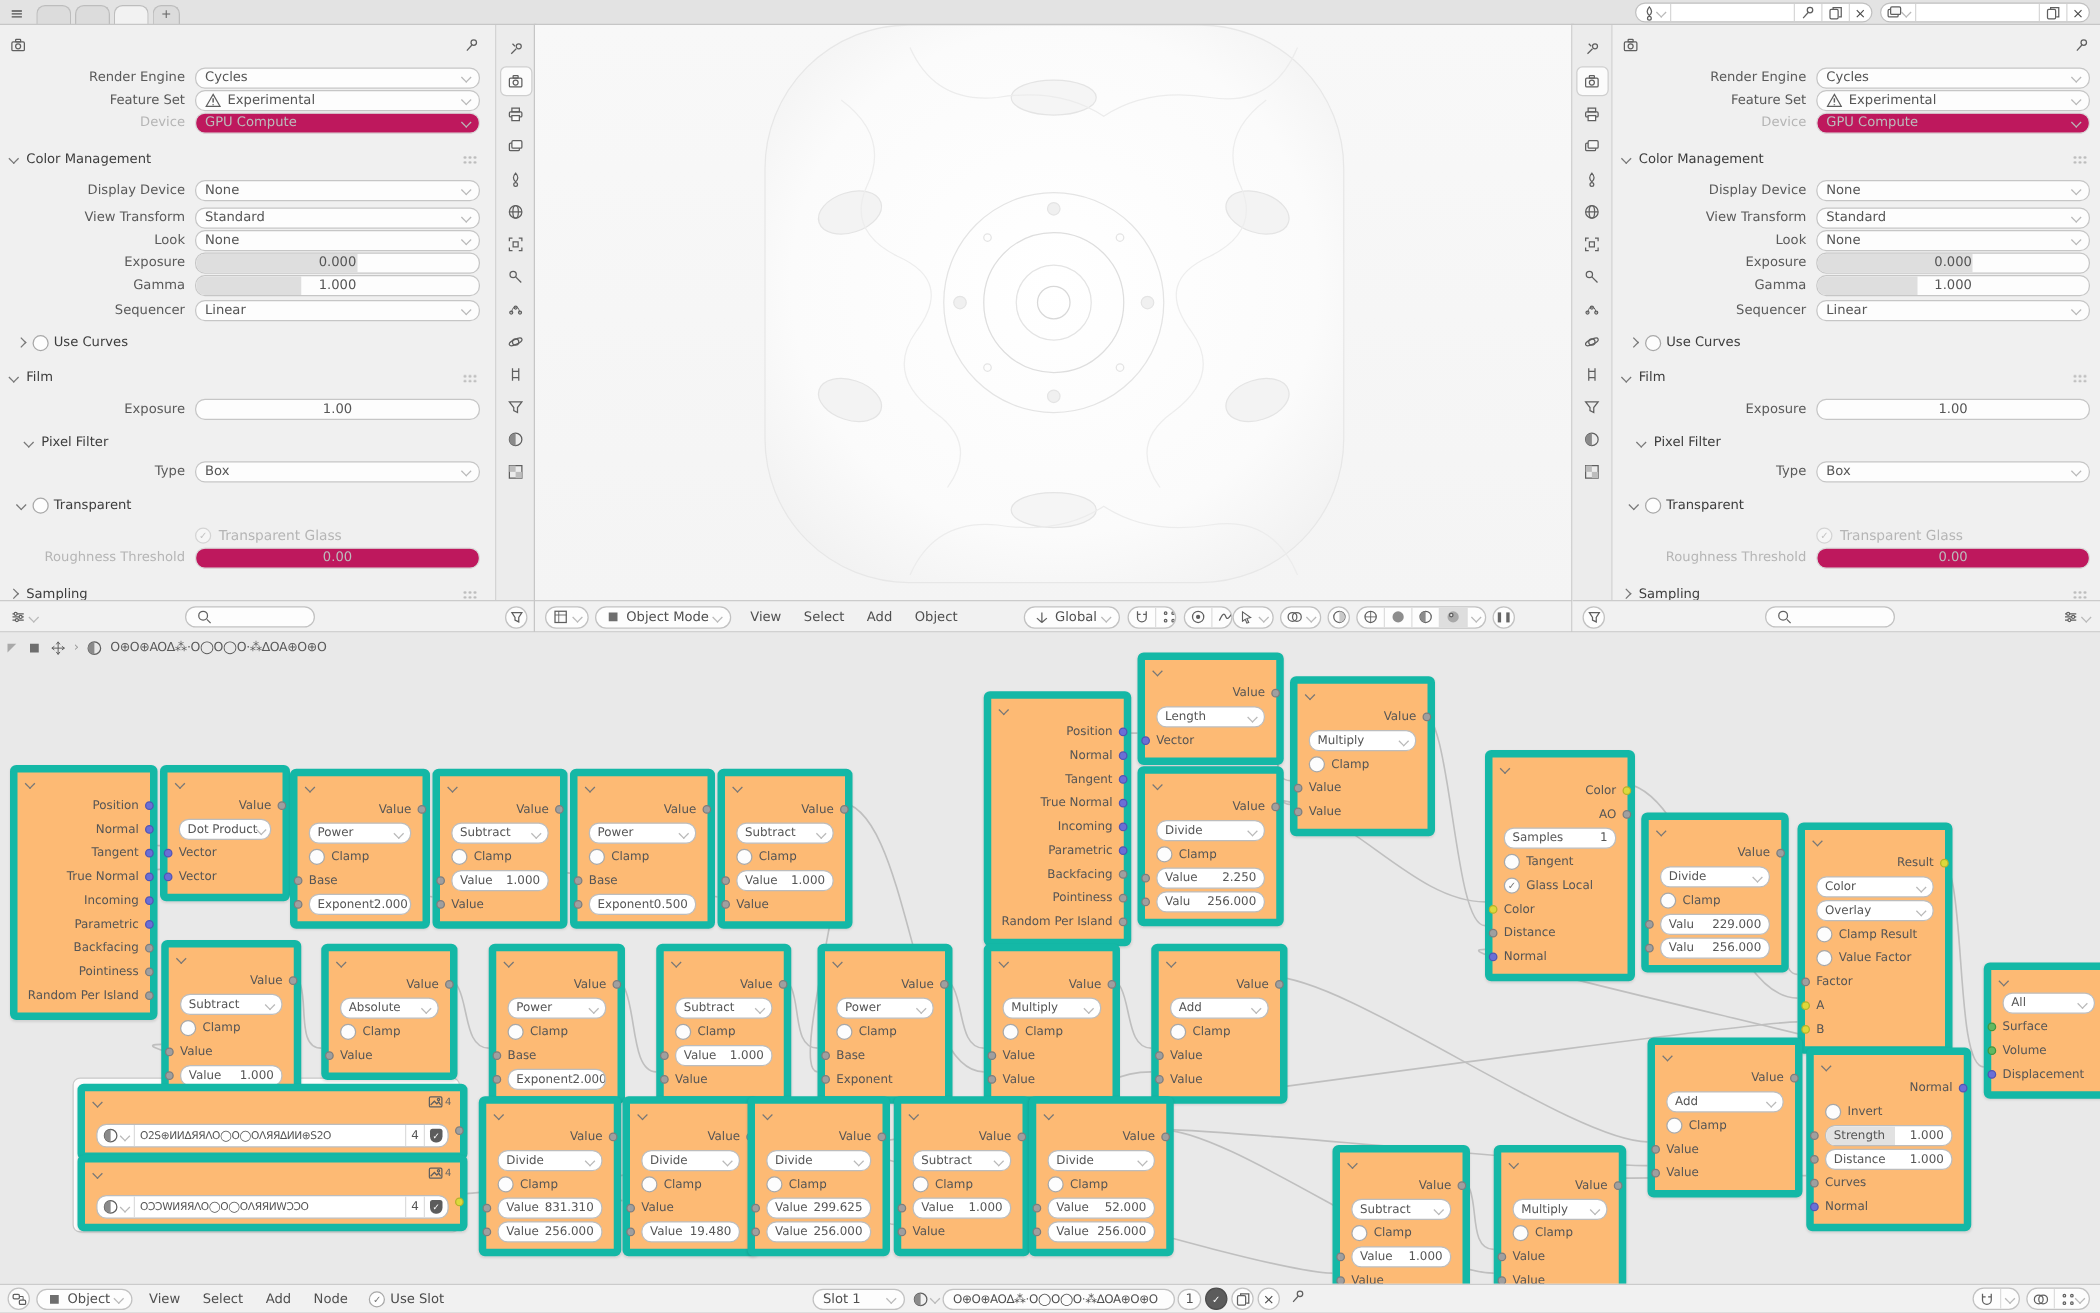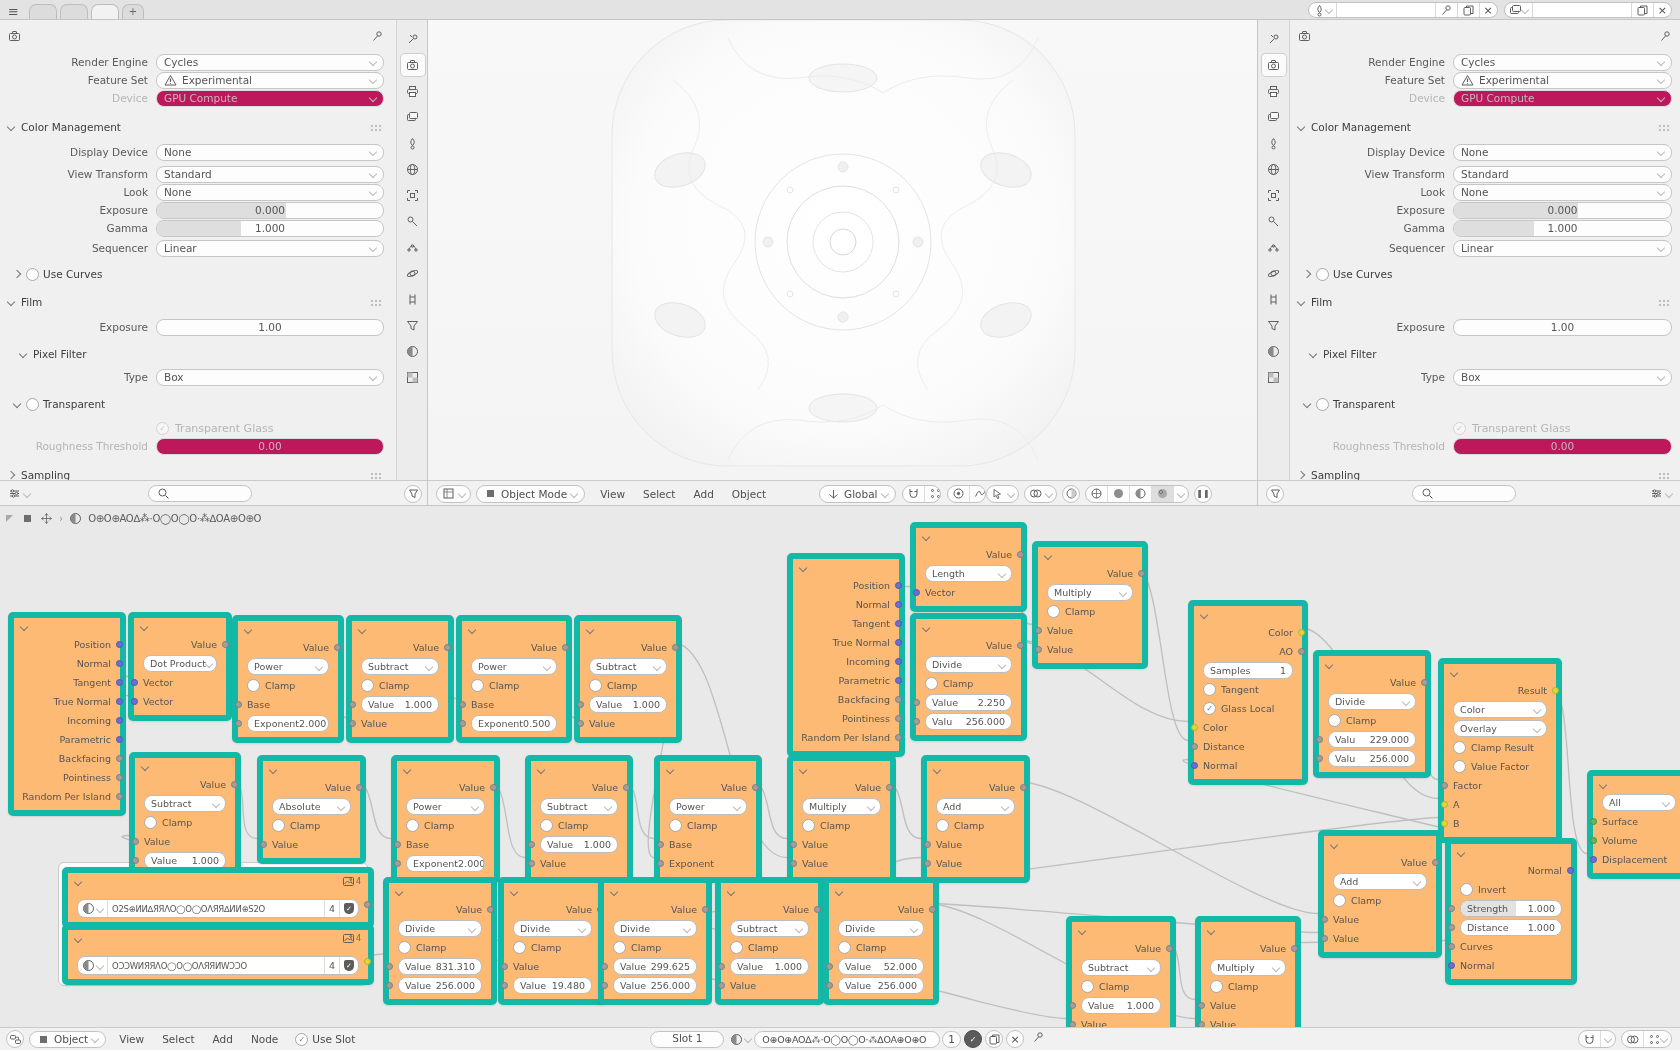--- a/index.html
+++ b/index.html
@@ -1912,21 +1912,21 @@
       <span id="ne-menus" style="margin-left:4px;display:flex;">
           <span class="menu-item">View</span>
           <span class="menu-item">Select</span>
           <span class="menu-item">Add</span>
           <span class="menu-item">Node</span>
         </span>
       <span style="display:flex;align-items:center;gap:4px;margin-left:8px;">
         <span class="ckc">✓</span>
           <span style="font-size:10.5px;">Use Slot</span>
       </span>
-      <span class="hpill" style="margin-left:295px;width:58px;height:15px;flex-direction:column;">
+      <span class="hpill" style="margin-left:295px;width:58px;height:15px;">
           <span>Slot 1</span>
           <span class="chev lt" style="margin-left:auto;"></span>
         </span>
       <span style="margin-left:6px;display:flex;align-items:center;gap:2px;">
           <span class="icn">
             <svg width="13" height="13" viewBox="0 0 13 13" fill="none" stroke="#5f5f5f" stroke-width="1">
               <circle cx="6.5" cy="6.5" r="5"></circle>
               <path d="M6.5 1.5 a5 5 0 0 0 0 10 z" fill="#8a8a8a" stroke="none"></path>
             </svg>
           </span>

